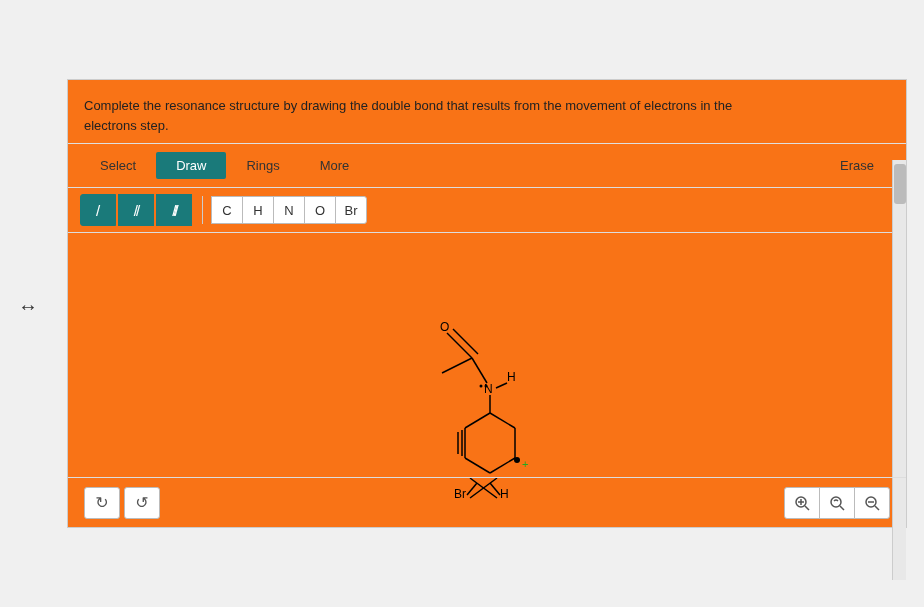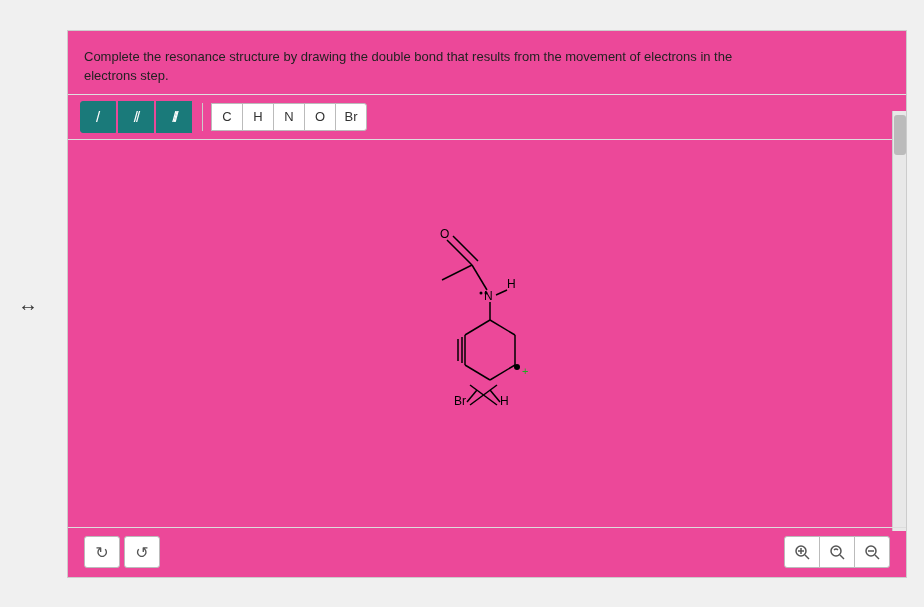--- a/index.html
+++ b/index.html
@@ -24,22 +24,22 @@
     .left-arrow {
       position: absolute;
       left: 18px;
       top: 50%;
       transform: translateY(-50%);
       font-size: 20px;
       color: #333;
     }
     .main-panel {
       width: 840px;
-      height: 548px;
-      background: #ec4899;
+      height: 449px;
+      background: #f97316;
       border: 1px solid #ccc;
       position: relative;
       margin-left: 50px;
     }
     .instruction-text {
       padding: 16px 16px 8px 16px;
       font-size: 13px;
       color: #222;
       line-height: 1.5;
       border-bottom: 1px solid #e0e0e0;
@@ -201,20 +201,27 @@
 
   <div class="left-arrow">↔</div>
 
   <div class="main-panel">
 
     <div class="instruction-text">
       <span>Complete the resonance structure by drawing the double bond that results from the movement of electrons in the</span><br>
       <span>electrons step.</span>
     </div>
 
+    <div class="toolbar">
+      <button class="toolbar-tab">Select</button>
+      <button class="toolbar-tab active">Draw</button>
+      <button class="toolbar-tab">Rings</button>
+      <button class="toolbar-tab">More</button>
+      <button class="toolbar-tab" style="margin-left:auto;">Erase</button>
+    </div>
 
     <div class="draw-tools">
       <button class="bond-btn">/</button>
       <button class="bond-btn" style="letter-spacing:-2px;">//</button>
       <button class="bond-btn" style="letter-spacing:-3px;">///</button>
       <div class="divider-v"></div>
       <button class="atom-btn">C</button>
       <button class="atom-btn">H</button>
       <button class="atom-btn">N</button>
       <button class="atom-btn">O</button>

